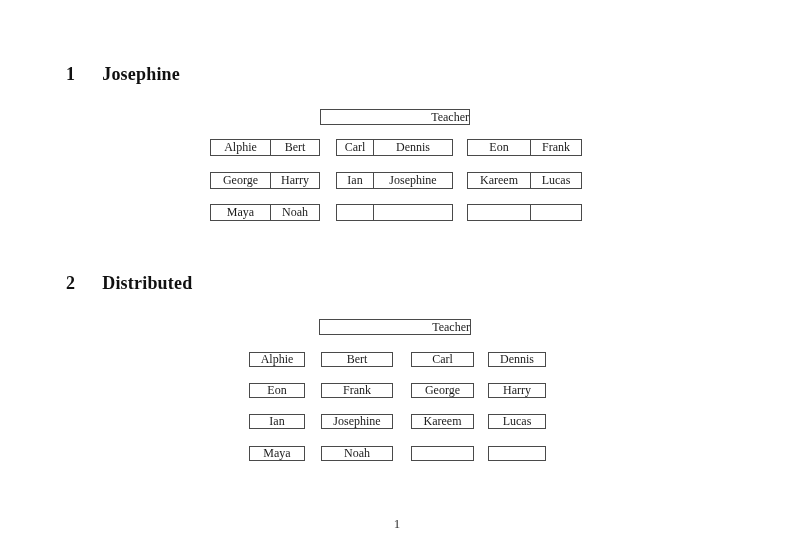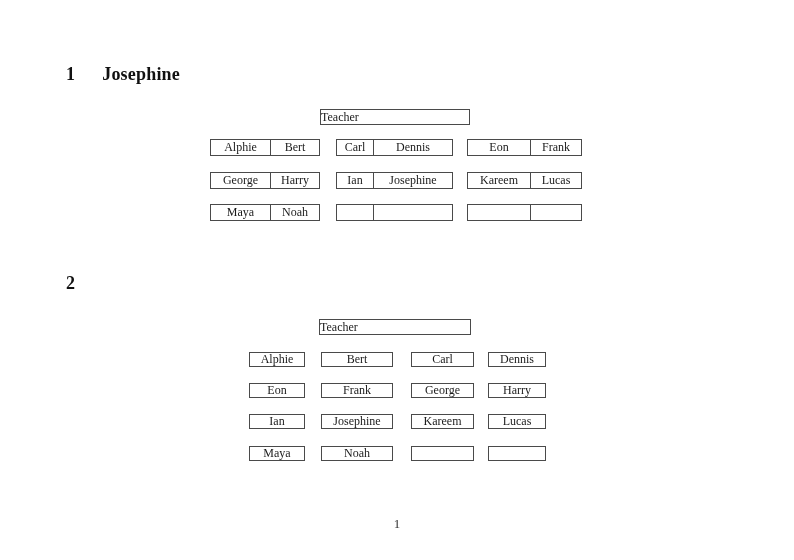--- a/index.html
+++ b/index.html
@@ -20,21 +20,21 @@
     color:#111;
     letter-spacing:0.2px;
   }
   .heading .h-num{margin-right:27px;}
   .boxnode{
     position:absolute;
     box-sizing:border-box;
     height:16px;
     border:1px solid #4a4a4a;
     background:#fff;
-    text-align:left;
+    text-align:right;
     font-size:12px;
     line-height:14px;
     white-space:nowrap;
   }
   .desk{
     position:absolute;
     box-sizing:border-box;
     height:17px;
     border:1px solid #4a4a4a;
     background:#fff;
@@ -115,20 +115,21 @@
     <span class="cell first" style="width:37px;"></span>
     <span class="cell second"></span>
   </div>
   <div class="desk" style="left:467px;top:204px;width:115px;">
     <span class="cell first" style="width:63px;"></span>
     <span class="cell second"></span>
   </div>
 
   <div class="heading" style="left:66px;top:273px;">
     <span class="h-num">2</span>
+    <span class="h-title">Distributed</span>
   </div>
 
   <div class="boxnode" style="left:319px;top:319px;width:152px;">Teacher</div>
 
   <div class="seat" style="left:249px;top:352px;width:56px;">Alphie</div>
   <div class="seat" style="left:321px;top:352px;width:72px;">Bert</div>
   <div class="seat" style="left:411px;top:352px;width:63px;">Carl</div>
   <div class="seat" style="left:488px;top:352px;width:58px;">Dennis</div>
 
   <div class="seat" style="left:249px;top:383px;width:56px;">Eon</div>

